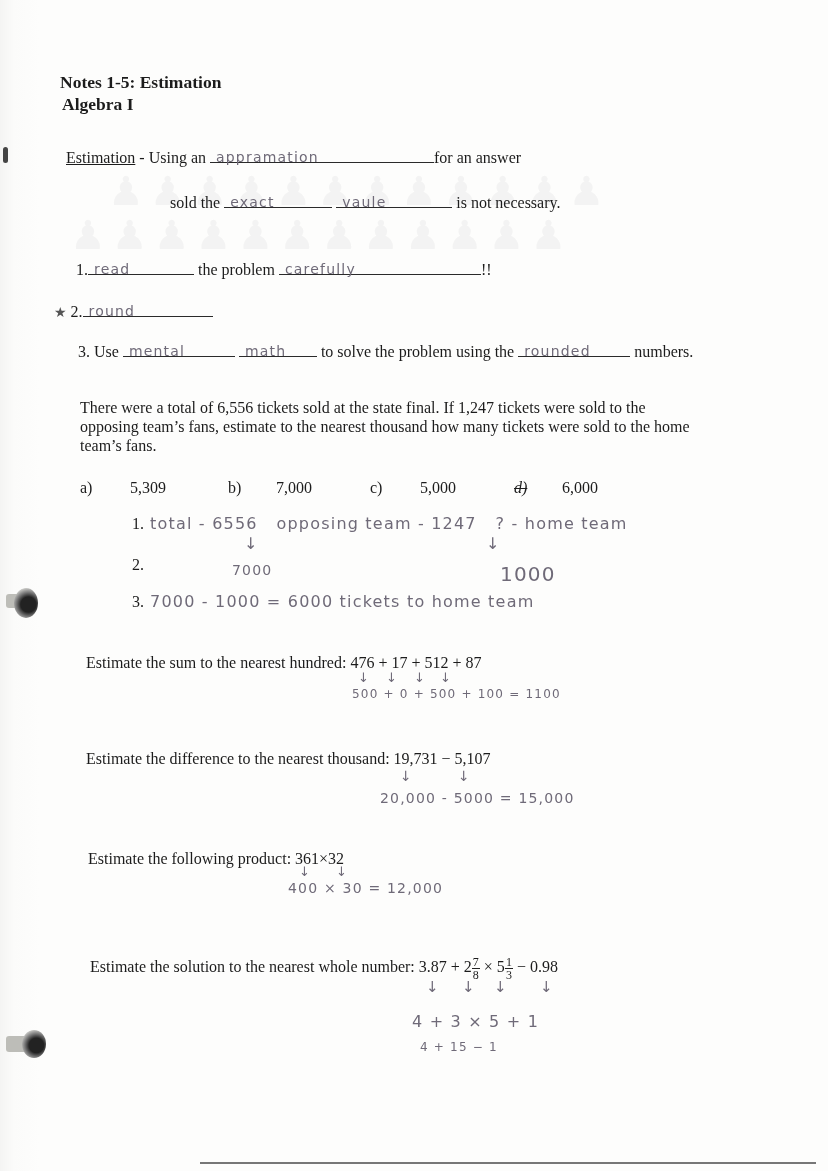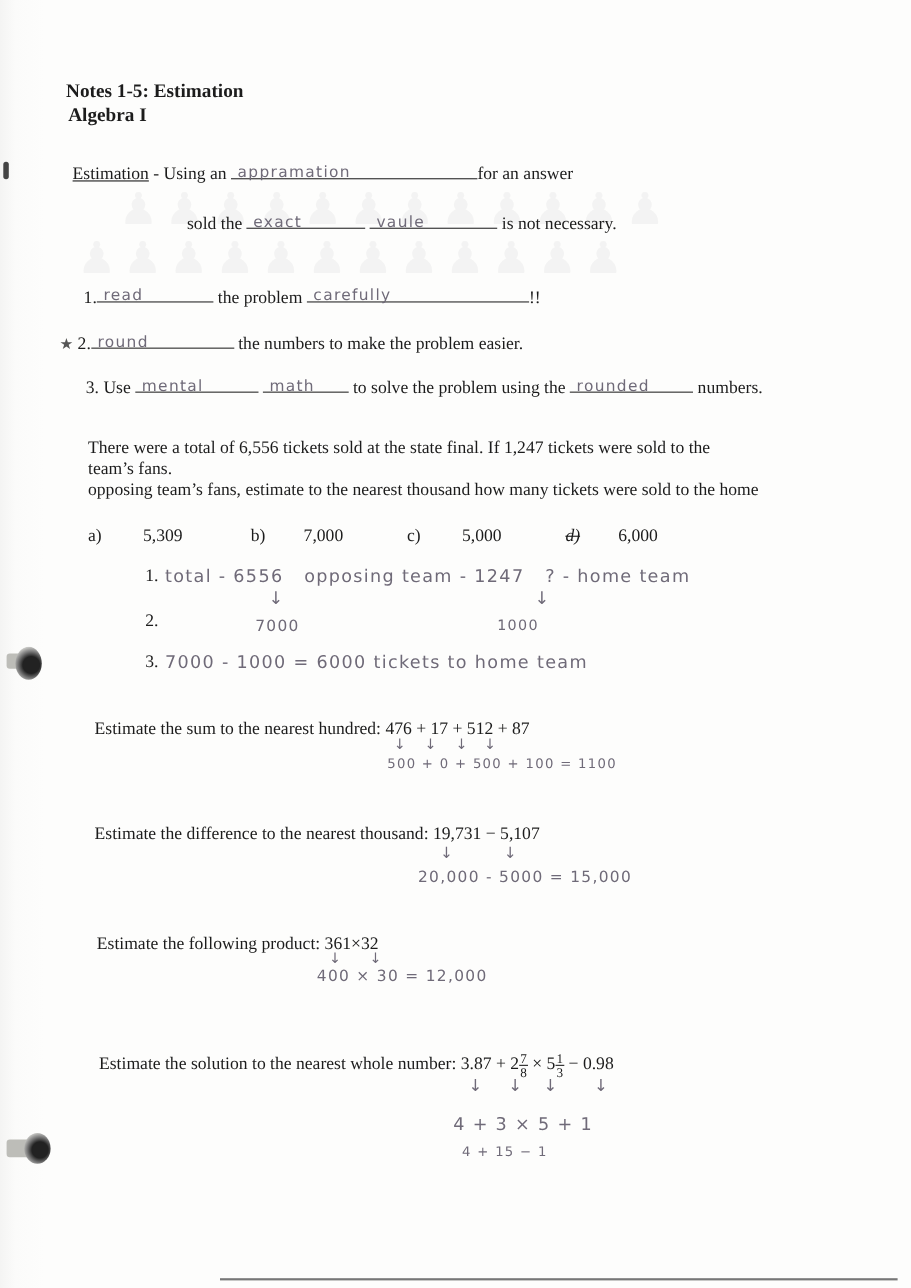--- a/index.html
+++ b/index.html
@@ -57,54 +57,53 @@
 </div>
 
 <div class="abs body" style="left:76px;top:256px;">
   <span>1.</span><span class="blank" style="width:106px;"><span class="hw">read</span></span>
   <span>the problem</span>
   <span class="blank" style="width:202px;"><span class="hw">carefully</span></span><span>!!</span>
 </div>
 <div class="abs body" style="left:54px;top:298px;">
   <span class="star">★</span>
   <span>2.</span><span class="blank" style="width:130px;"><span class="hw">round</span></span>
-  <span>the numbers to make the problem easier.</span>
 </div>
 <div class="abs body" style="left:78px;top:338px;">
   <span>3.</span>
   <span>Use</span>
   <span class="blank" style="width:112px;"><span class="hw">mental</span></span>
   <span class="blank" style="width:78px;"><span class="hw">math</span></span>
   <span>to solve the problem using the</span>
   <span class="blank" style="width:112px;"><span class="hw">rounded</span></span>
   <span>numbers.</span>
 </div>
 
 <div class="abs body" style="left:80px;top:398px;line-height:19px;">
   <div>There were a total of 6,556 tickets sold at the state final. If 1,247 tickets were sold to the</div>
+  <div>opposing team’s fans, estimate to the nearest thousand how many tickets were sold to the home</div>
   <div>team’s fans.</div>
-  <div>opposing team’s fans, estimate to the nearest thousand how many tickets were sold to the home</div>
 </div>
 
 <div class="abs body" style="left:80px;top:479px;">a)</div>
 <div class="abs body" style="left:130px;top:479px;">5,309</div>
 <div class="abs body" style="left:228px;top:479px;">b)</div>
 <div class="abs body" style="left:276px;top:479px;">7,000</div>
 <div class="abs body" style="left:370px;top:479px;">c)</div>
 <div class="abs body" style="left:420px;top:479px;">5,000</div>
 <div class="abs body" style="left:514px;top:479px;font-style:italic;text-decoration:line-through;">d)</div>
 <div class="abs body" style="left:562px;top:479px;">6,000</div>
 
 <div class="abs body" style="left:132px;top:515px;">1.</div>
 <div class="abs hw" style="left:150px;top:514px;font-size:16px;white-space:pre;">total - 6556   opposing team - 1247   ? - home team</div>
 <div class="arrow" style="left:244px;top:534px;">↓</div>
 <div class="arrow" style="left:486px;top:534px;">↓</div>
 <div class="abs body" style="left:132px;top:556px;">2.</div>
 <div class="abs hw" style="left:232px;top:562px;font-size:14px;">7000</div>
-<div class="abs hw" style="left:452px;top:562px;font-size:13px;">1000</div>
+<div class="abs hw" style="left:500px;top:562px;font-size:20px;">1000</div>
 <div class="abs body" style="left:132px;top:593px;">3.</div>
 <div class="abs hw" style="left:150px;top:592px;font-size:16px;">7000 - 1000 = 6000 tickets to home team</div>
 
 <div class="abs body" style="left:86px;top:654px;">
   <span>Estimate the sum to the nearest hundred:</span>
   <span>476 + 17 + 512 + 87</span>
 </div>
 <div class="arrow" style="left:358px;top:670px;font-size:13px;">↓</div>
 <div class="arrow" style="left:386px;top:670px;font-size:13px;">↓</div>
 <div class="arrow" style="left:414px;top:670px;font-size:13px;">↓</div>

